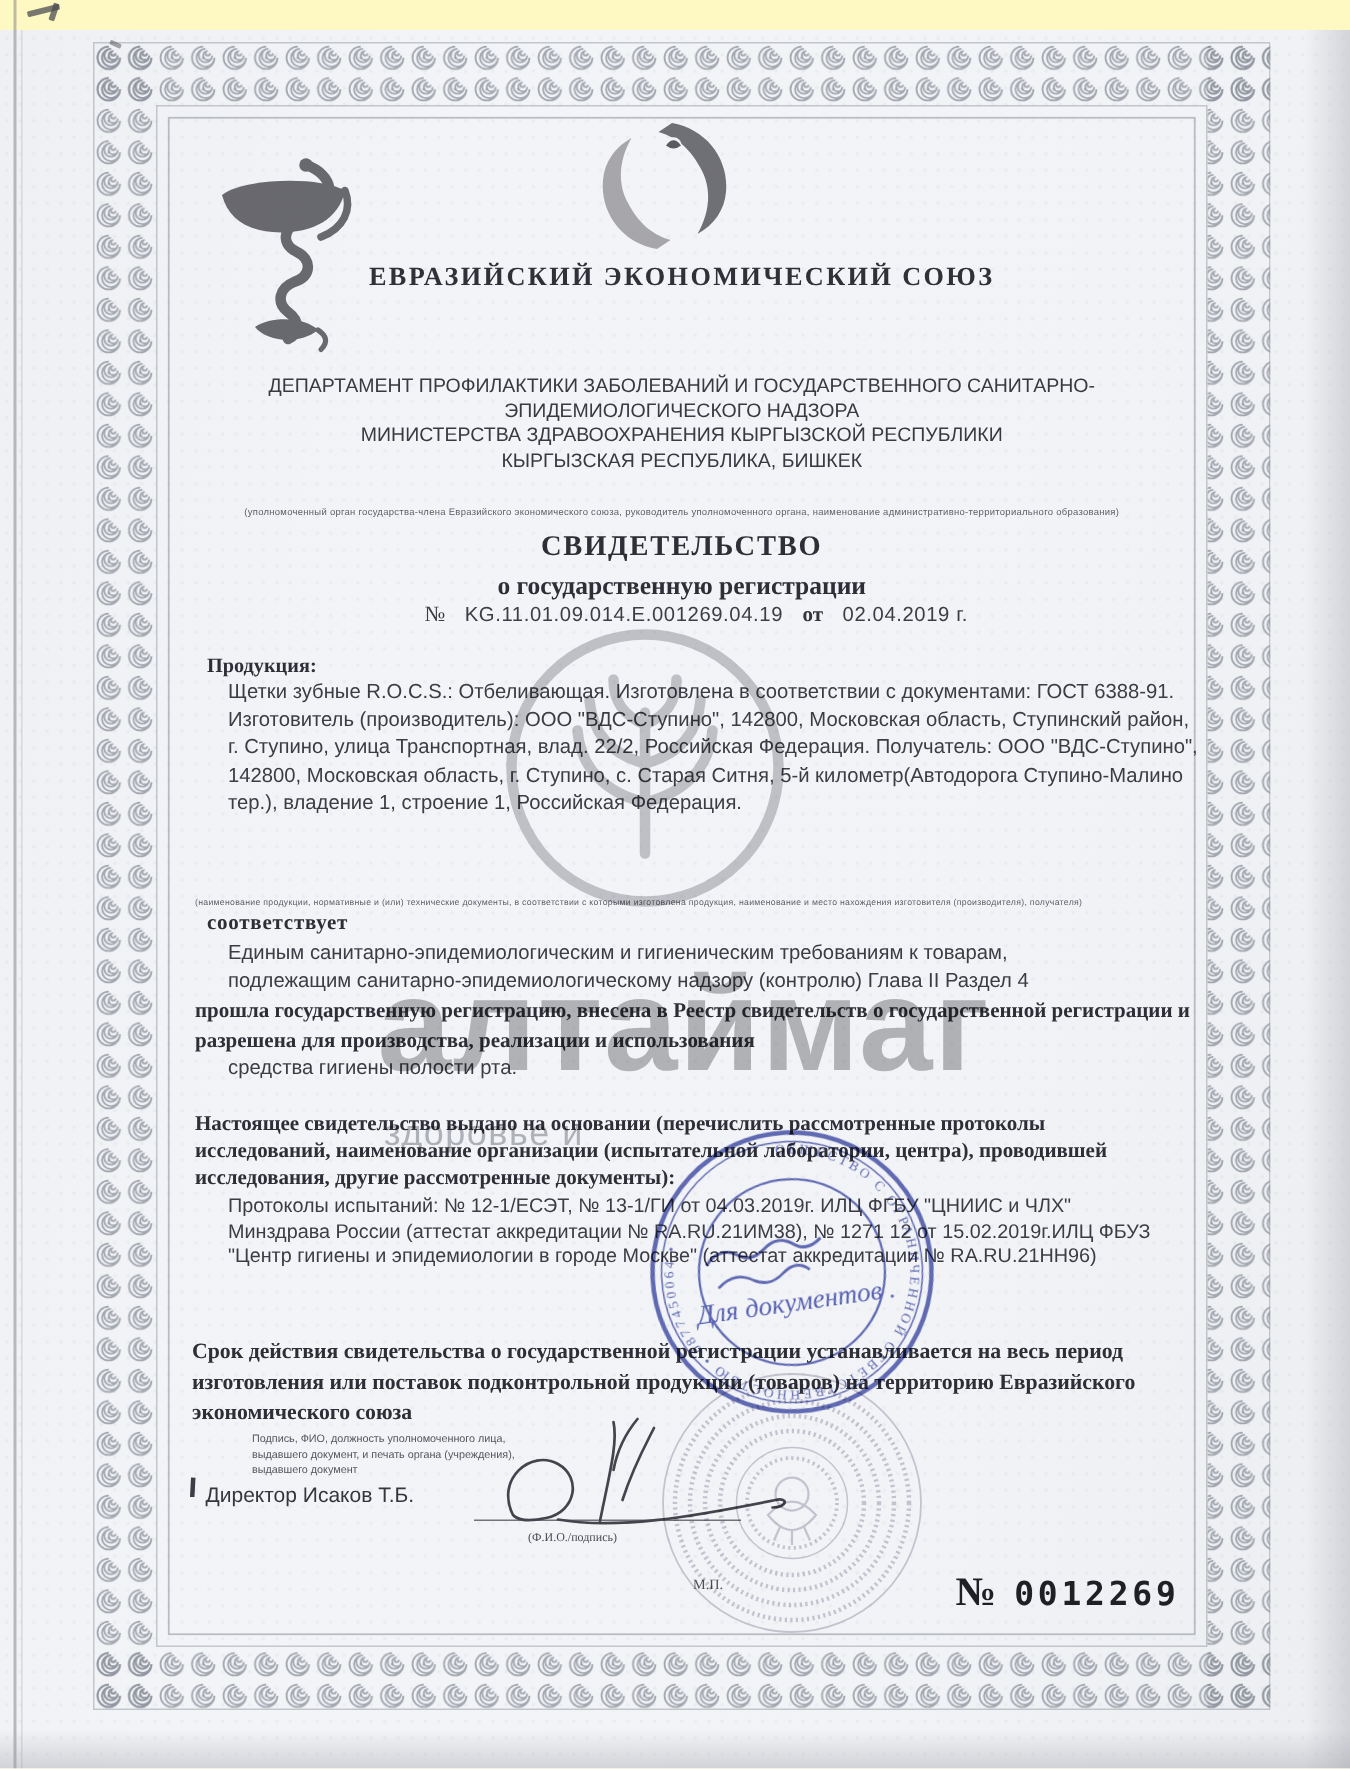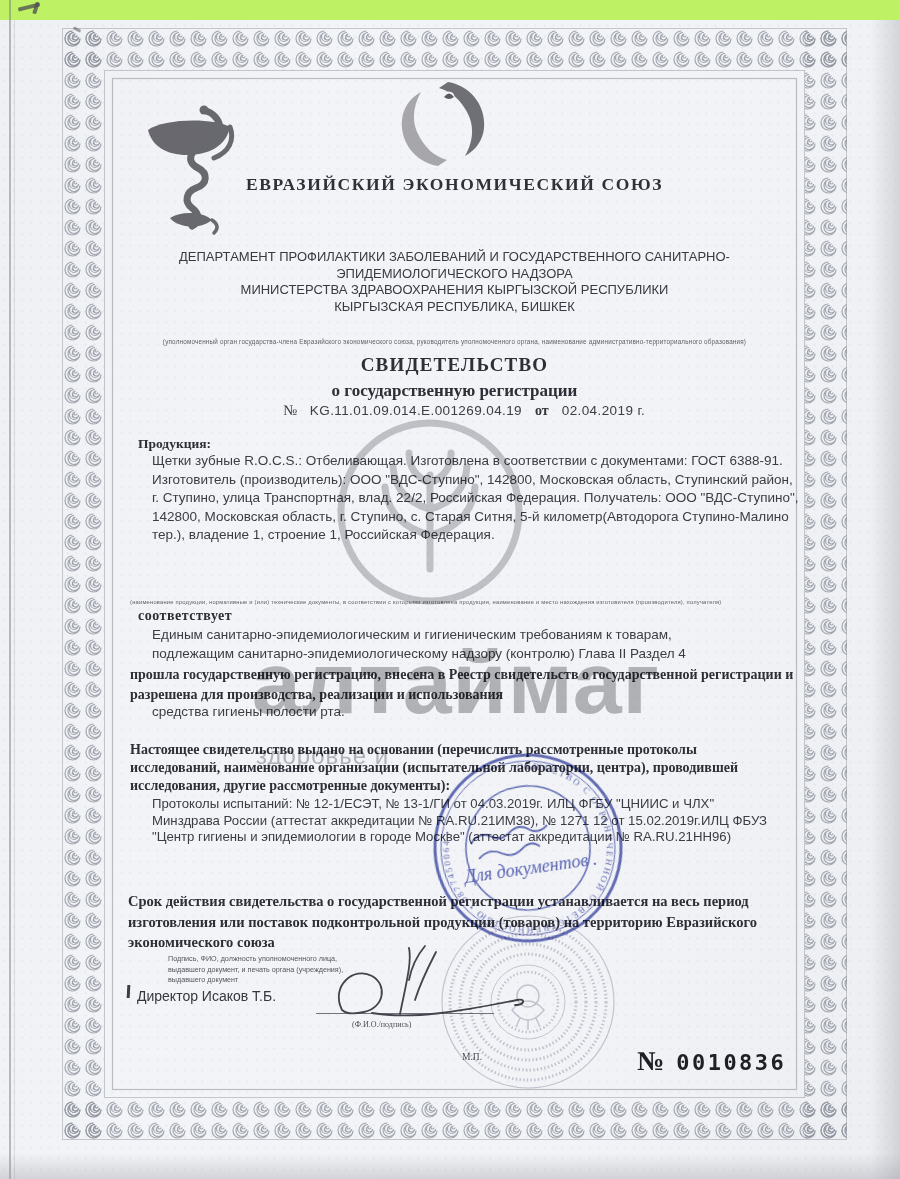--- a/index.html
+++ b/index.html
@@ -1,18 +1,18 @@
 <!DOCTYPE html>
 <html><head>
 <meta charset="utf-8">
 <style>
   html,body{margin:0;padding:0;}
   body{width:900px;height:1179px;background:#ffffff;overflow:hidden;
        font-family:"Liberation Sans",sans-serif;}
-  #page{position:relative;width:900px;height:1179px;background:#bef264;}
+  #page{position:relative;width:900px;height:1179px;background:#fef9c3;}
   
   #paper{position:absolute;left:0;top:20px;width:900px;height:1159px;
          background:linear-gradient(100deg,#eff0f3 0%,#f3f4f7 30%,#f2f3f6 70%,#eceef1 100%);}
   #paper::after{content:"";position:absolute;inset:0;
         background-image:radial-gradient(rgba(90,95,110,.05) 1px,transparent 1.2px);
         background-size:9px 11px;pointer-events:none;}
   .edge-left{position:absolute;left:9px;top:0;width:2px;height:1179px;background:rgba(110,112,120,.45);}
   .edge-left2{position:absolute;left:14px;top:20px;width:1px;height:1159px;background:rgba(140,142,150,.25);}
   .edge-right{position:absolute;right:0;top:20px;width:30px;height:1159px;
         background:linear-gradient(to right,rgba(200,202,208,0),rgba(176,178,186,.45));}
@@ -160,21 +160,21 @@
       <path d="M103,62 C110,40 119,24 124,14"></path>
       <path d="M60,75 C100,82 150,73 205,62 C214,60 213,67 203,67"></path>
     </g>
   </svg>
   <div class="abs" data-name="signature-line"></div>
   <div class="abs" data-name="signature-caption">(Ф.И.О./подпись)</div>
   <div class="abs" data-name="seal-place-label">М.П.</div>
 
   <div class="abs" data-name="serial-number">
     <span class="serialsign" data-name="serial-number-sign">№</span>
-    <span class="serialdigits" data-name="serial-number-digits">0010836</span>
+    <span class="serialdigits" data-name="serial-number-digits">0012269</span>
   </div>
 
   <svg class="abs wm" data-name="tree-logo-watermark" style="left:335px;top:417px;opacity:.42;filter:blur(.5px);" width="190" height="190" viewBox="0 0 190 190">
     <g fill="none" stroke="#7e7e84" stroke-linecap="round">
       <circle cx="95" cy="95" r="89" stroke-width="7"></circle>
       <path d="M95,152 L95,58" stroke-width="7"></path>
       <path d="M95,118 C70,112 52,96 50,70" stroke-width="7"></path>
       <path d="M95,118 C120,112 138,96 140,70" stroke-width="7"></path>
       <path d="M95,92 C72,86 60,72 58,50" stroke-width="7"></path>
       <path d="M95,92 C118,86 130,72 132,50" stroke-width="7"></path>

